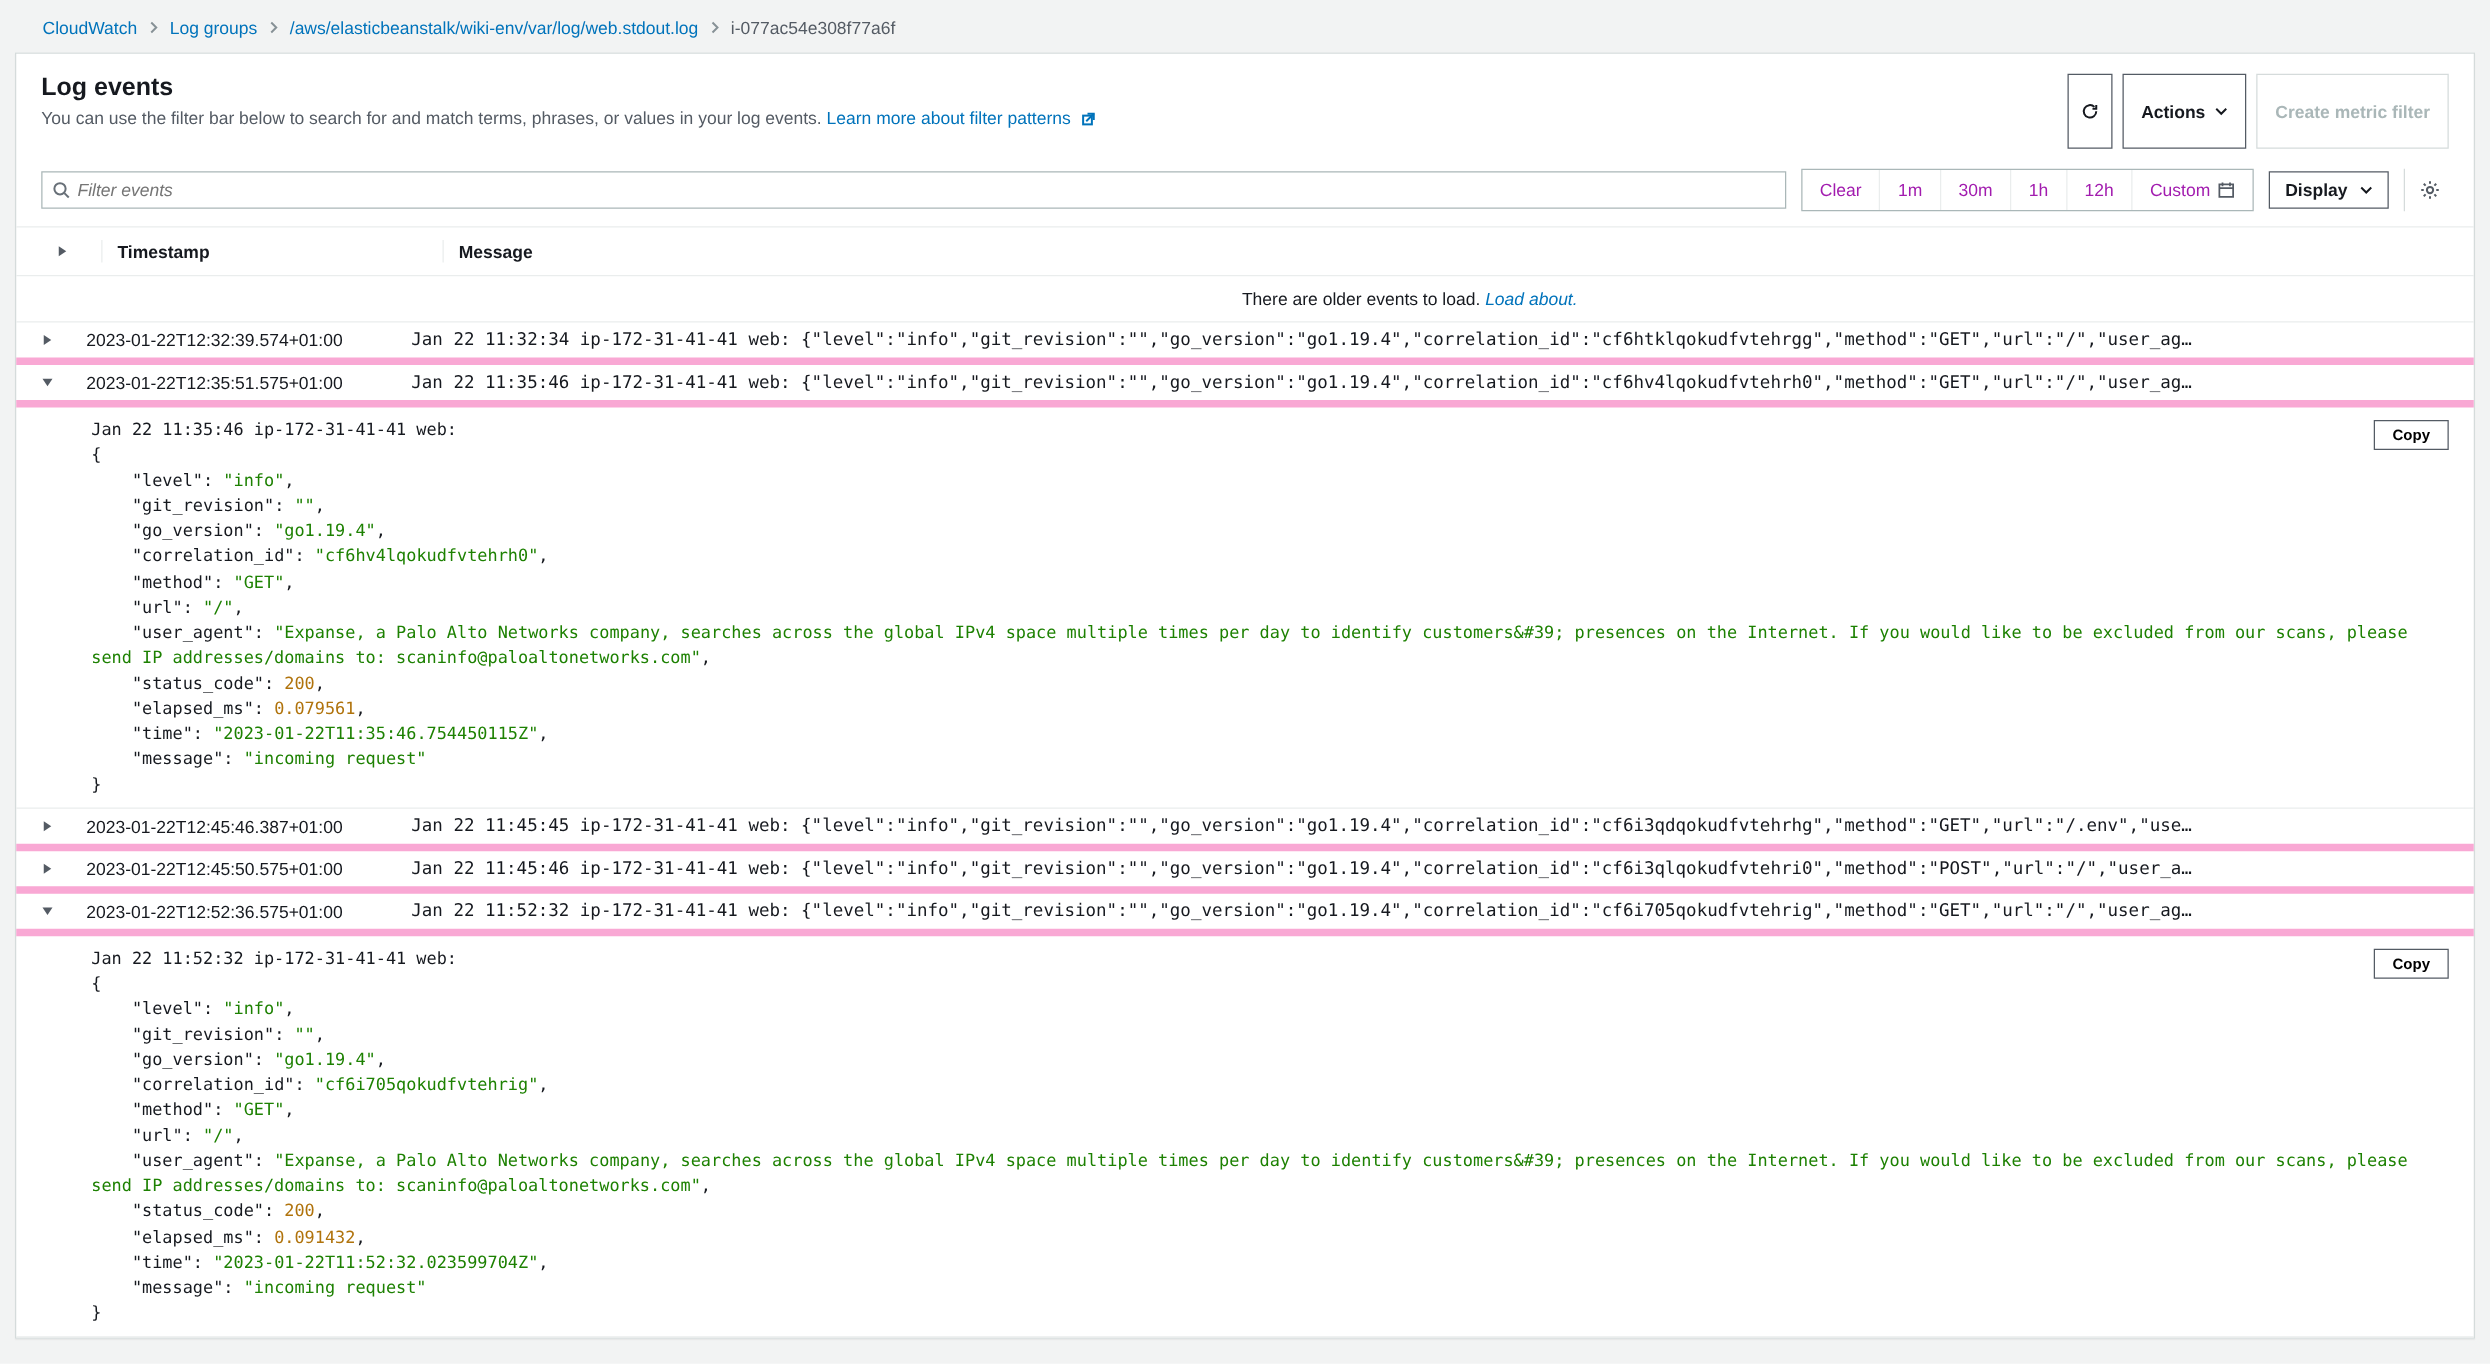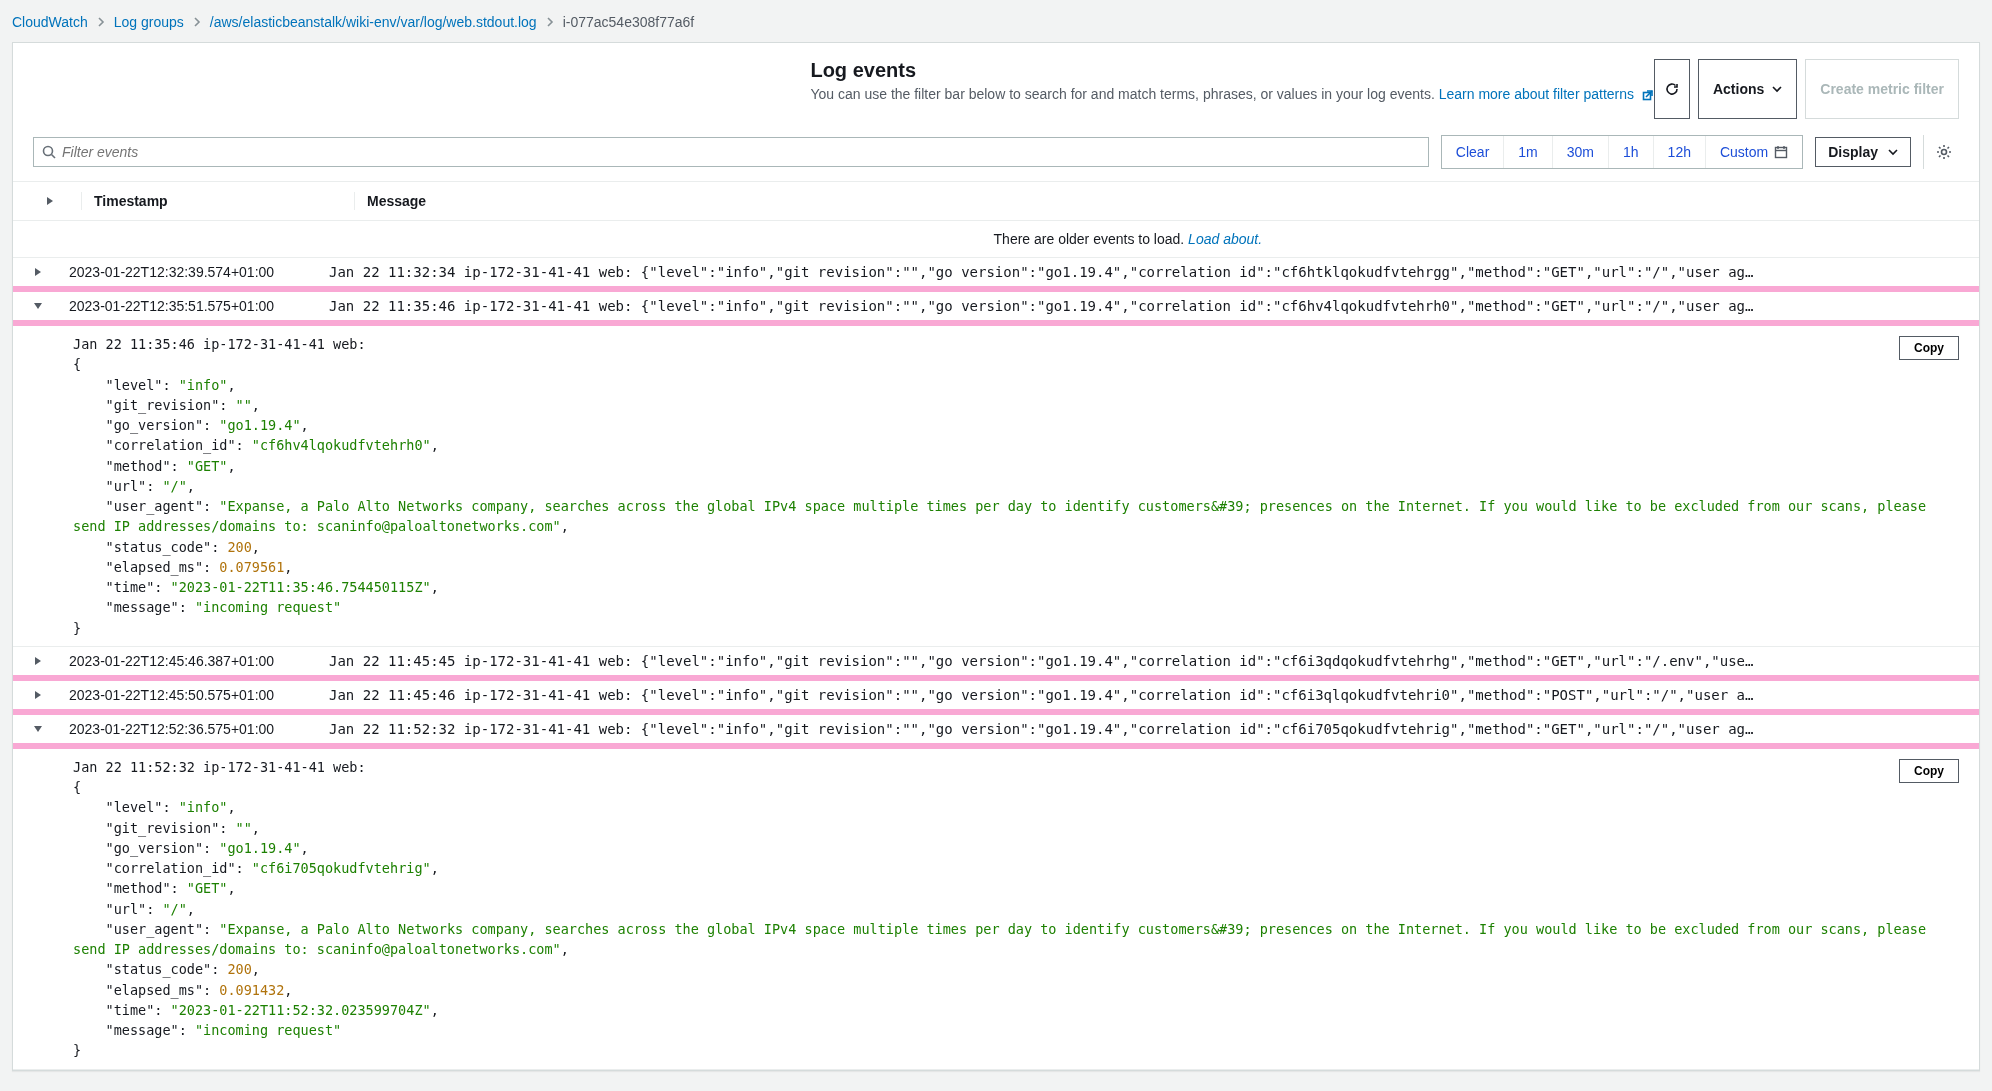--- a/index.html
+++ b/index.html
@@ -7,38 +7,38 @@
     font-family: "Amazon Ember", "Helvetica Neue", Helvetica, Arial, sans-serif;
     font-size: 14px;
     color: #16191f;
     background: #f2f3f3;
     padding: 14px 12px;
   }
   .breadcrumb {
     display: flex;
     align-items: center;
     gap: 8px;
-    margin: 0 0 12px 0;
+    margin: 0 0 12px 22px;
     font-size: 14px;
   }
   .breadcrumb a { color: #0073bb; text-decoration: none; }
   .breadcrumb .sep { color: #879196; }
   .breadcrumb .current { color: #545b64; font-weight: 400; }
   .chev { display: inline-block; }
   .chev svg { width: 10px; height: 10px; display: block; }
   .chev svg path { stroke: #879196; stroke-width: 1.6; fill: none; }
   .panel {
     background: #fff;
     border: 1px solid #d5dbdb;
     box-shadow: 0 1px 1px rgba(0,0,0,0.05);
   }
   .panel-header {
     display: flex;
     align-items: flex-start;
-    justify-content: flex-end;
+    justify-content: space-between;
     padding: 16px 20px 12px 20px;
   }
   .panel-title { font-size: 20px; font-weight: 700; margin-bottom: 4px; }
   .panel-subtitle { font-size: 14px; color: #545b64; }
   .panel-subtitle a { color: #0073bb; text-decoration: none; }
   .ext-icon { display: inline-block; vertical-align: -2px; margin-left: 4px; }
   .ext-icon svg { width: 12px; height: 12px; }
   .ext-icon svg * { stroke: #0073bb; stroke-width: 1.6; fill: none; }
   .header-actions { display: flex; gap: 8px; }
   .btn {
@@ -91,21 +91,21 @@
     display: flex;
     border: 1px solid #aab7b8;
     height: 34px;
   }
   .segmented div {
     padding: 0 14px;
     display: flex;
     align-items: center;
     gap: 6px;
     font-size: 14px;
-    color: #1d4ed8;
+    color: #a21caf;
     border-left: 1px solid #eaeded;
     cursor: pointer;
   }
   .segmented div:first-child { border-left: none; }
   .cal-icon svg { width: 14px; height: 14px; display: block; }
   .cal-icon svg * { stroke: #545b64; stroke-width: 1.4; fill: none; }
   .gear-btn svg { width: 16px; height: 16px; display: block; }
   .gear-btn svg * { stroke: #545b64; stroke-width: 1.6; fill: none; }
   .display-btn {
     border: 1px solid #545b64;

